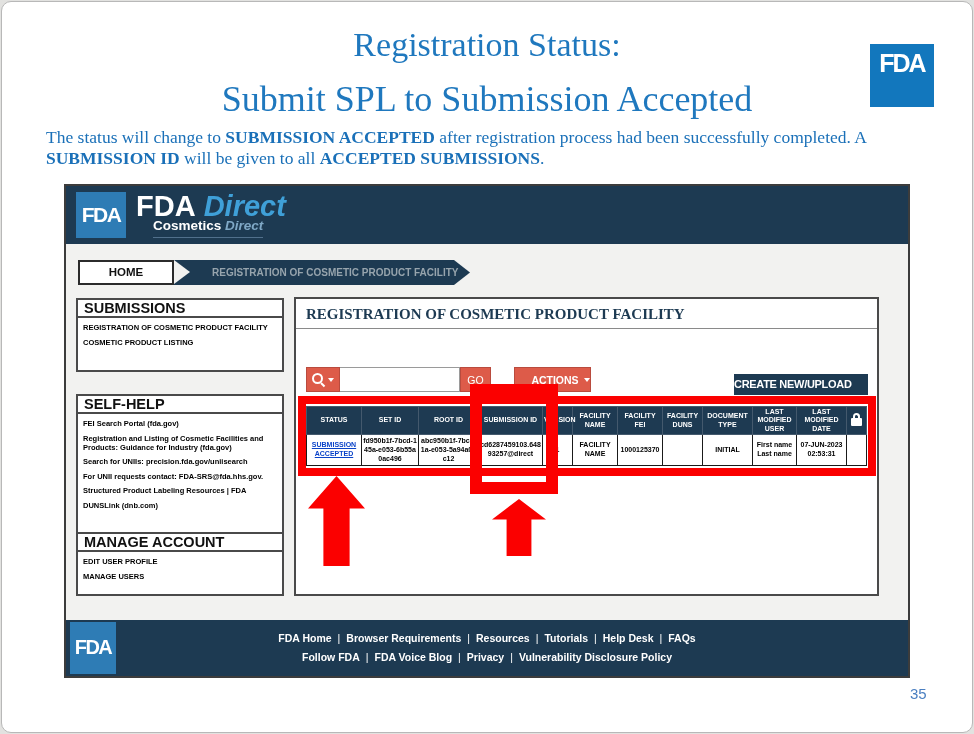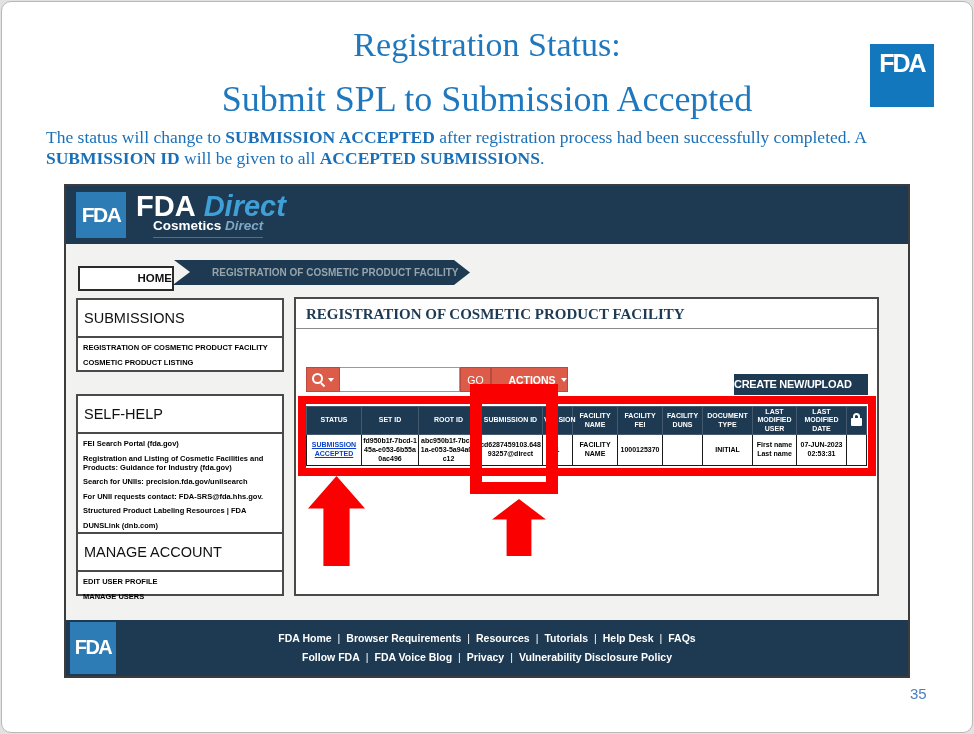--- a/index.html
+++ b/index.html
@@ -29,31 +29,31 @@
     color:#fff; font-weight:bold; font-size:21px; text-align:center; line-height:46px; letter-spacing:-1.5px; }
   .hdr-brand { position:absolute; left:70px; top:4px; font-size:29px; white-space:nowrap; }
   .hdr-brand .w { color:#fff; font-weight:bold; }
   .hdr-brand .bl { color:#3fa0d8; font-style:italic; font-weight:bold; }
   .hdr-sub { position:absolute; left:87px; top:32px; font-size:13.5px; white-space:nowrap;
     border-bottom:1px solid #51708c; padding-bottom:4px; }
   .hdr-sub .w { color:#fff; font-weight:bold; }
   .hdr-sub .bl { color:#7fa8c6; font-style:italic; font-weight:bold; }
 
   
-  .home-btn { position:absolute; left:12px; top:80px; width:96px; height:25px; background:#fff;
-    border:2px solid #2b2b2b; font-weight:bold; font-size:11.5px; color:#111; text-align:right; line-height:21px; }
+  .home-btn { position:absolute; left:12px; top:74px; width:96px; height:25px; background:#fff;
+    border:2px solid #2b2b2b; font-weight:bold; font-size:11.5px; color:#111; text-align:center; line-height:21px; }
   .crumb { position:absolute; left:108px; top:74px; width:296px; height:25px; background:#1d3a52;
     clip-path:polygon(0 0, calc(100% - 16px) 0, 100% 50%, calc(100% - 16px) 100%, 0 100%);
     color:#97a4ad; font-weight:bold; font-size:10px; line-height:25px; padding-left:38px; }
   .crumb::before { content:''; position:absolute; left:0; top:0; width:0; height:0;
     border-top:12.5px solid transparent; border-bottom:12.5px solid transparent; border-left:16px solid #f2f2f0; }
 
   
   .side-box { position:absolute; left:10px; width:208px; background:#fff; border:2px solid #4a4a4a; }
-  .side-box .hd { font-weight:normal; font-size:14.5px; color:#111; padding:10px 6px; border-bottom:2px solid #4a4a4a; }
+  .side-box .hd { font-weight:bold; font-size:14.5px; color:#111; padding:0 6px; border-bottom:2px solid #4a4a4a; }
   .side-box .items { padding:5px 5px 4px 5px; }
   .side-item { display:block; font-size:7.5px; font-weight:bold; color:#000; line-height:1.2; margin-bottom:5.5px; }
   #box-submissions { top:112px; height:74px; }
   #box-selfhelp   { top:208px; height:164px; }
   #box-account    { top:346px; height:64px; }
 
   
   .panel { position:absolute; left:228px; top:111px; width:585px; height:299px; background:#fff; border:2px solid #4a4a4a; }
   .panel-title { font-family:"Liberation Serif", serif; font-weight:bold; font-size:15px; color:#1d3a52;
     padding:7px 10px 5px 10px; border-bottom:1.5px solid #8a8a8a; }
@@ -61,21 +61,21 @@
   .search-row { position:absolute; left:10px; top:68px; height:25px; display:flex; align-items:center; }
   .btn-red { background:#dd5b49; border:1px solid #b94b3e; color:#fff; height:25px; display:flex;
     align-items:center; justify-content:center; }
   .search-btn { width:34px; gap:3px; }
   .mag { position:relative; width:13px; height:13px; display:inline-block; }
   .mag::before { content:''; position:absolute; left:0; top:0; width:7px; height:7px; border:2px solid #fff; border-radius:50%; }
   .mag::after { content:''; position:absolute; left:9px; top:9px; width:5px; height:2px; background:#fff; transform:rotate(45deg); transform-origin:left center; }
   .caret { width:0; height:0; border-left:3.5px solid transparent; border-right:3.5px solid transparent; border-top:4.5px solid #fff; display:inline-block; }
   .search-input { width:120px; height:25px; border:1.5px solid #9a9a9a; border-left:none; background:#fff; font-size:10px; padding:0 4px; }
   .go-btn { width:31px; font-weight:normal; font-size:10.5px; }
-  .actions-btn { width:77px; margin-left:0; font-weight:bold; font-size:10.5px; gap:5px;padding-left:16px; }
+  .actions-btn { width:77px; margin-left:23px; font-weight:bold; font-size:10.5px; gap:5px;padding-left:16px; }
   .create-btn { position:absolute; left:438px; top:75px; width:134px; height:21px; background:#1d3a52;
     color:#fff; font-weight:bold; font-size:11px; text-align:left; line-height:21px; letter-spacing:-0.3px; }
 
   
   .grid-wrap { position:absolute; left:10px; top:107px; }
   table.grid { border-collapse:collapse; table-layout:fixed; width:560px; }
   table.grid th { background:#1e3a52; color:#fff; font-weight:bold; font-size:7px; text-align:center;
     vertical-align:middle; border:1px solid #44596d; height:27px; padding:1px; line-height:1.2; }
   table.grid td { background:#fff; font-size:7px; font-weight:bold; color:#000; text-align:center;
     vertical-align:middle; border:1px solid #1a1a1a; height:31px; padding:1px; line-height:1.25; word-wrap:break-word; overflow:hidden; }

